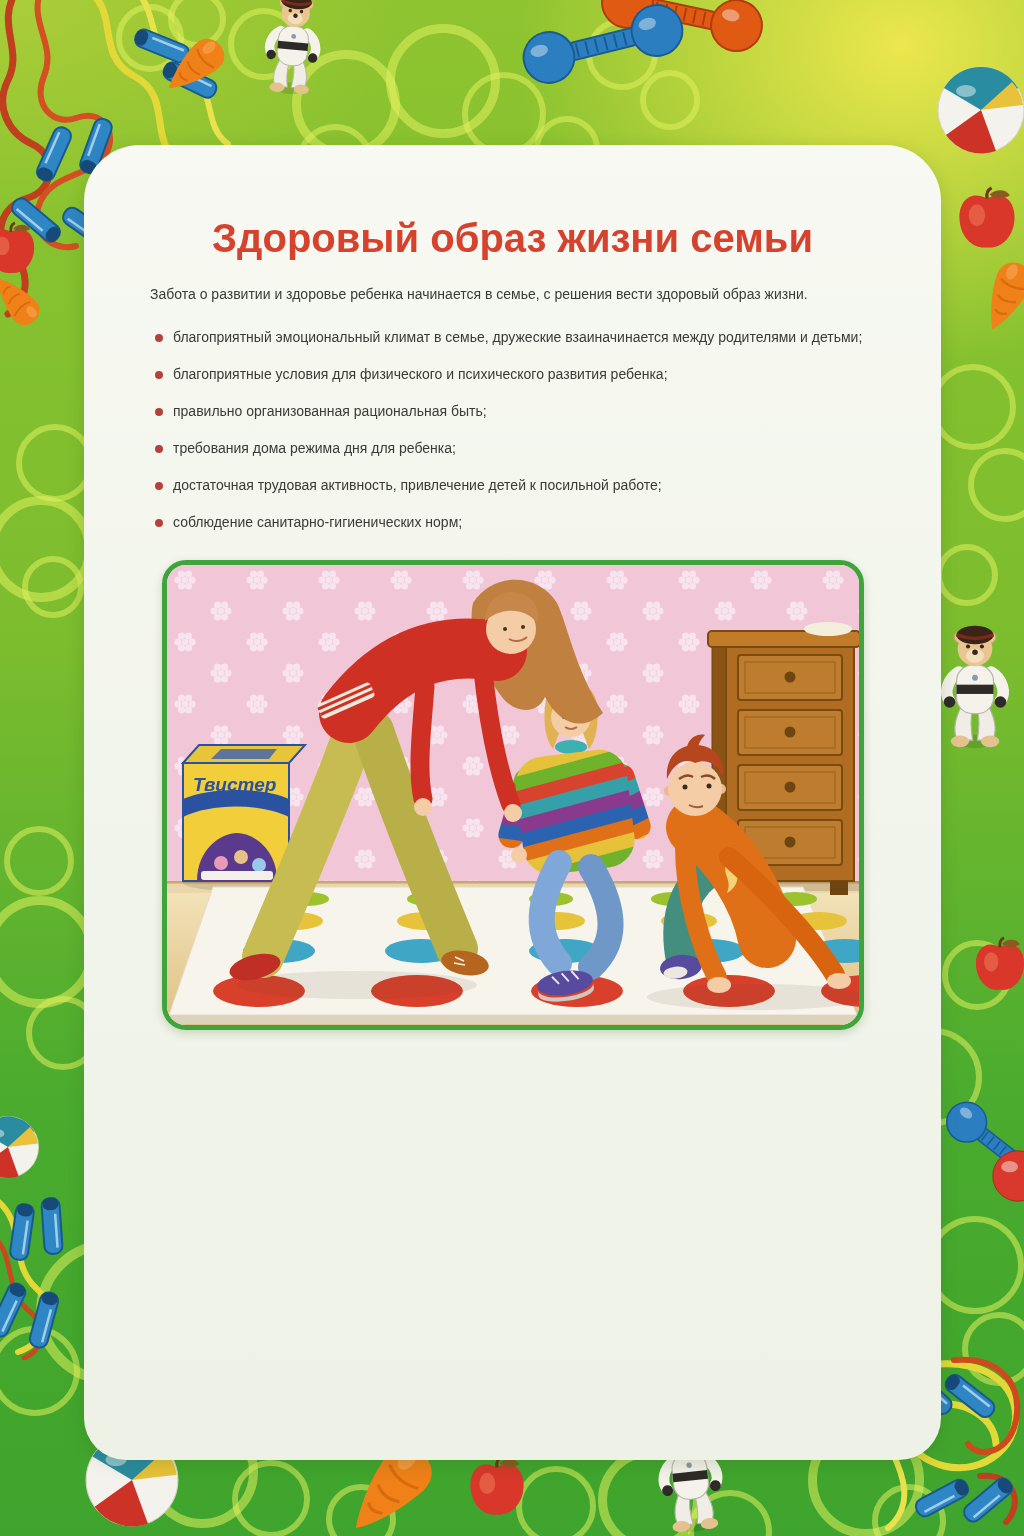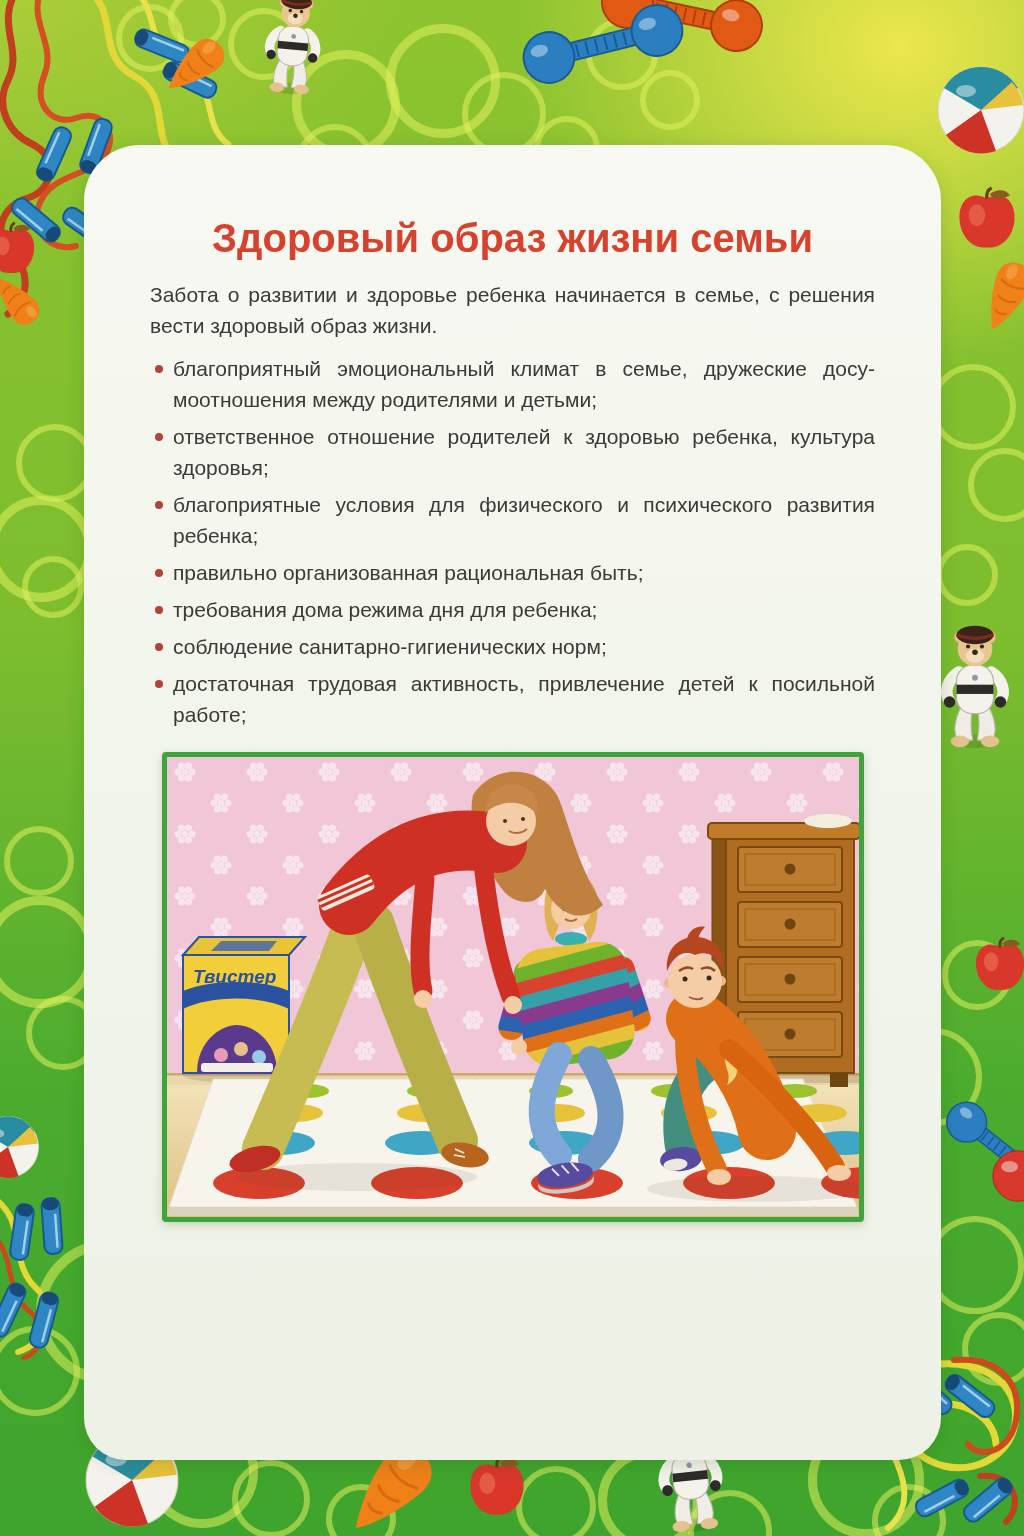--- a/index.html
+++ b/index.html
@@ -11,28 +11,28 @@
           linear-gradient(to bottom,#8ec430 0%,#7cbd2e 42%,#4aab2e 72%,#3fa42d 100%);}
   .ring{position:absolute;border-radius:50%;border:6px solid rgba(224,240,92,.55);}
   .deco{position:absolute;}
   
   .panel{position:absolute;left:84px;top:100px;width:857px;height:1315px;box-sizing:border-box;
          padding:0 66px;border-radius:56px 56px 42px 42px;z-index:5;
          background:linear-gradient(180deg,#f7f9f2 0%,#f1f4ea 60%,#eef1e6 100%);
          box-shadow:0 4px 18px rgba(40,80,20,.18);margin-top:45px;}
   h1{margin:70px 0 0;font-size:40px;line-height:46px;font-weight:bold;color:#d5432e;text-align:center;}
   .intro{margin:18px 0 0;}
-  .para{font-size:21px;line-height:31px;color:#3a3a36;text-align:justify;hyphens:manual;}
+  .para{font-size:14px;line-height:31px;color:#3a3a36;text-align:justify;hyphens:manual;}
   h2{margin:14px 0 0;font-size:22.5px;line-height:31px;font-weight:bold;color:#1f9e4a;}
   ul.hl{list-style:none;margin:12px 0 0;padding:0;}
   ul.hl li{position:relative;padding-left:23px;margin-top:6px;}
   .blt{position:absolute;left:5px;top:12px;width:8px;height:8px;border-radius:50%;background:#b5413a;}
   .li-text{display:block;}
   .closing{margin:14px 0 0;}
-  .illus{margin:22px auto 0;width:692px;height:460px;border:5px solid #3fa43c;border-radius:4px;
+  .illus{margin:22px auto 0;width:692px;height:460px;border:5px solid #3fa43c;border-radius:24px;
          overflow:hidden;background:#fff;
          box-shadow:inset 0 0 0 3px #ffffff,0 3px 10px rgba(50,100,25,.22);}
   .illus svg{display:block;width:100%;height:100%;}
   .defs{position:absolute;width:0;height:0;}
   
   .d-rope-tl{left:-16px;top:-16px;width:256px;height:344px;z-index:1;}
   .d-teddy-tl{left:262px;top:-8px;width:62px;height:104px;transform:rotate(5deg);z-index:2;}
   .d-carrot-tl{left:170px;top:28px;width:50px;height:76px;transform:rotate(50deg);z-index:2;}
   .d-apple-l{left:-16px;top:220px;width:54px;height:58px;z-index:1;}
   .d-carrot-l{left:-6px;top:268px;width:44px;height:64px;transform:rotate(140deg);z-index:1;}
@@ -277,45 +277,41 @@
         <use href="#sym-handle" x="-11" y="-30" width="22" height="60"></use>
       </g>
   </svg>
 
   <main class="panel">
     <h1>Здоровый образ жизни семьи</h1>
     <p class="para intro">Забота о развитии и здоровье ребенка начинается в семье, с реше­ния вести здоровый образ жизни.</p>
     <ul class="hl">
       <li class="para">
           <span class="blt"></span>
-          <span class="li-text">благоприятный эмоциональный климат в семье, дружеские досу­моотношения между родителями и детьми;</span>
-        </li>
-      <li class="para">
-          <span class="blt"></span>
-          <span class="li-text">ответственное отношение родителей к здоровью ребенка, культу­ра здоровья;</span>
+          <span class="li-text">благоприятный эмоциональный климат в семье, дружеские взаи­начинается между родителями и детьми;</span>
         </li>
       <li class="para">
           <span class="blt"></span>
           <span class="li-text">благоприятные условия для физического и психического развития ребенка;</span>
         </li>
       <li class="para">
           <span class="blt"></span>
           <span class="li-text">правильно организованная рациональная быть;</span>
         </li>
       <li class="para">
           <span class="blt"></span>
           <span class="li-text">требования дома режима дня для ребенка;</span>
         </li>
       <li class="para">
           <span class="blt"></span>
-          <span class="li-text">соблюдение санитарно-гигиенических норм;</span>
+          <span class="li-text">достаточная трудовая активность, привлечение детей к посильной работе;</span>
         </li>
       <li class="para">
           <span class="blt"></span>
-          <span class="li-text">достаточная трудовая активность, привлечение детей к посильной работе;</span>
+          <span class="li-text">соблюдение санитарно-гигиенических норм;</span>
         </li>
     </ul>
 
     <figure class="illus">
       <svg viewBox="0 0 692 460" preserveAspectRatio="none">
         <defs>
           <pattern id="wp" width="72" height="62" patternUnits="userSpaceOnUse">
             <rect width="72" height="62" fill="#f1c6d7"></rect>
             <g id="flw" fill="#f8e4ee">
               <circle cx="18" cy="15" r="3.2"></circle>

